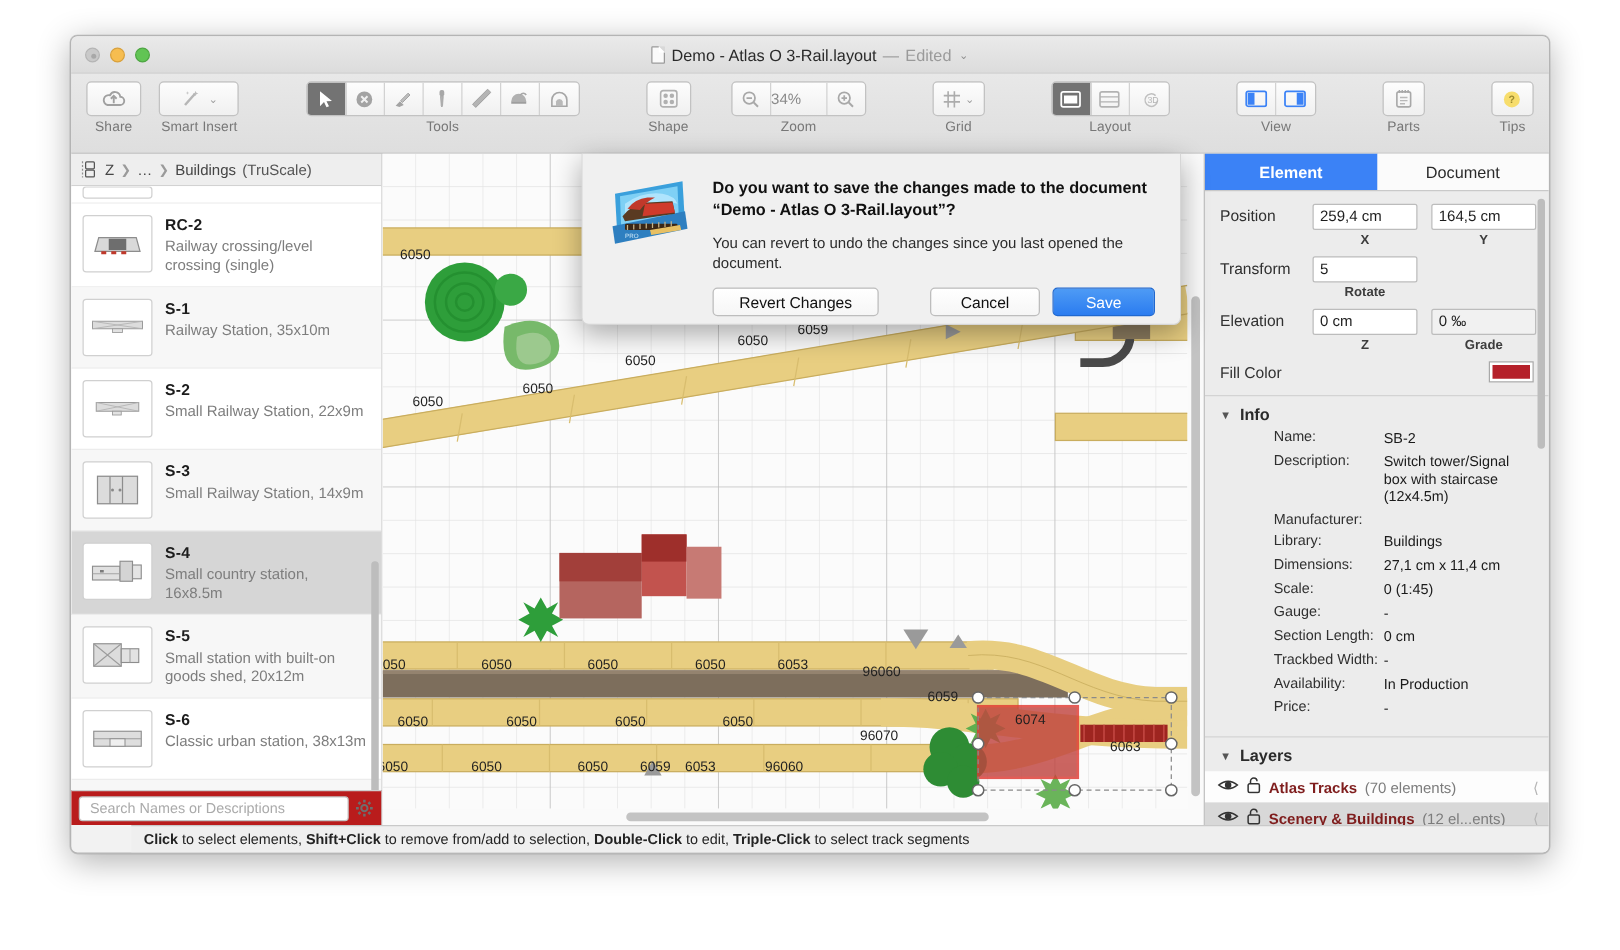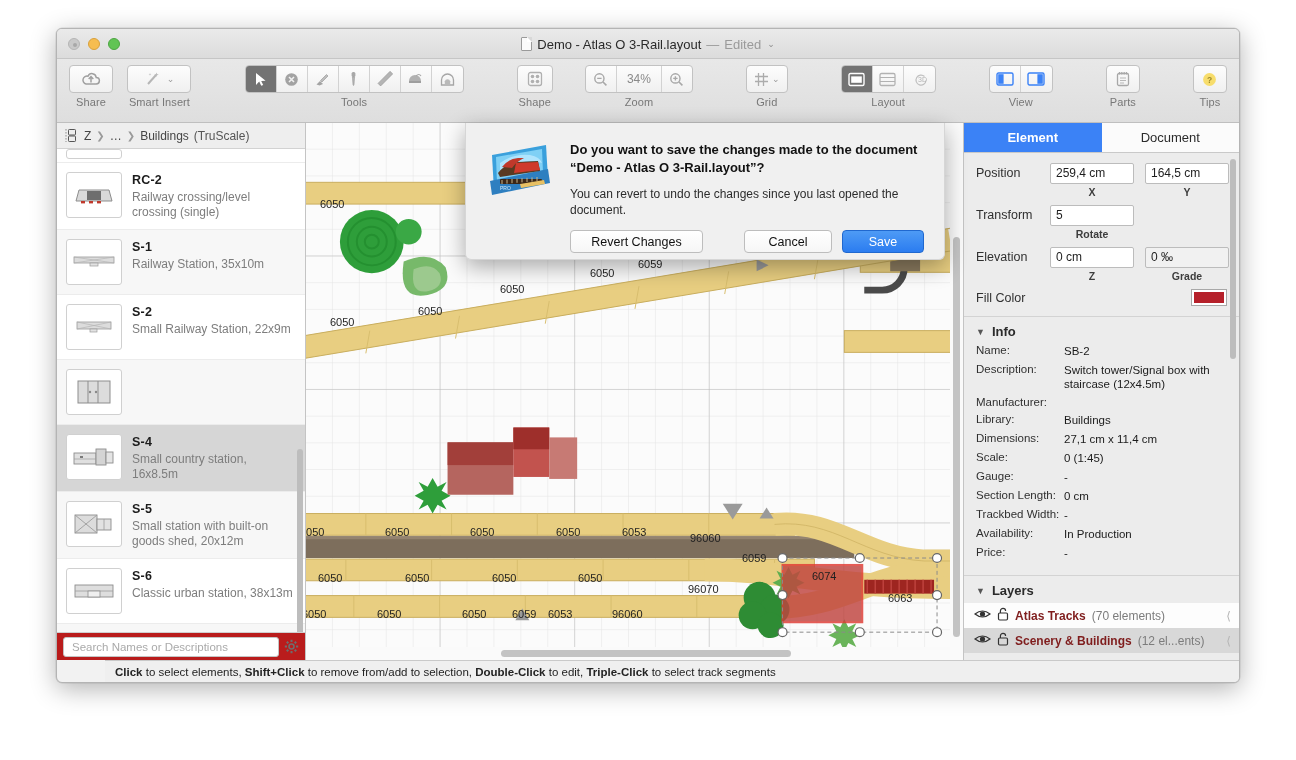--- a/index.html
+++ b/index.html
@@ -67,21 +67,21 @@
   }
   .seg { display: flex; border: 1px solid #c2c2c2; border-radius: 4px; overflow: hidden;
          background: linear-gradient(to bottom,#fdfdfd,#f0f0f0); height: 28px; }
   .seg > div { width: 31px; display: flex; align-items: center; justify-content: center;
                border-right: 1px solid #d2d2d2; color:#8f8f8f; height: 100%; }
   .seg > div:last-child { border-right: none; }
   .seg > div.on { background: #737373; color: #fff; }
   .zoomgrp { display:flex; align-items:center; border:1px solid #c2c2c2; border-radius:4px;
              overflow:hidden; background:linear-gradient(to bottom,#fdfdfd,#f0f0f0); height:28px;}
   .zoomgrp .zb { width: 30px; display:flex;align-items:center;justify-content:center;color:#9a9a9a;height:100%;}
-  .zoomgrp .zval { width: 46px; text-align:center; font-size:12px; color:#8a8a8a;
+  .zoomgrp .zval { width: 46px; text-align:left; font-size:12px; color:#8a8a8a;
                    border-left:1px solid #d2d2d2;border-right:1px solid #d2d2d2;line-height:26px;height:100%;}
   .gridbtn { display:flex;align-items:center;gap:3px;padding:0 7px; }
   .spacer-sm { width: 18px; } .spacer-md { width: 40px; } .spacer-lg { width: 66px; }
 
   
   .bodyrow { flex: 1 1 auto; display: flex; min-height: 0; }
 
   
   .sidebar { width: 249px; background: #f7f7f7; border-right: 1px solid #c4c4c4;
              display: flex; flex-direction: column; flex: 0 0 249px; min-height:0; }
@@ -136,21 +136,21 @@
             border-radius: 2px; font-size: 12px; color: #1d1d1d; padding: 0 5px; line-height:19px;}
   .nfield.dim { background:#f1f1f1; }
   .sublbl { font-size: 10.5px; font-weight: bold; color: #3d3d3d; margin-top: 2px; }
   .swatch-outer { width: 36px; height: 17px; border: 1px solid #a8a8a8; background:#fff;
                   padding: 2px; margin-left:auto; }
   .swatch-in { width: 100%; height: 100%; }
   .sec-head { display: flex; align-items: center; gap: 7px; padding: 7px 12px 5px 12px; }
   .disc { font-size: 9px; color: #555; }
   .sec-title { font-size: 13px; font-weight: bold; color: #2b2b2b; }
   .info-tbl { padding: 0 12px 10px 12px; }
-  .irow { display: flex; margin-bottom: 5px; font-size: 11.5px; }
+  .irow { display: flex; margin-bottom: 5px; font-size: 11.5px; margin-left: 43px; }
   .ikey { width: 88px; color: #303030; flex:0 0 88px;}
   .ival { color: #1b1b1b; line-height: 14px;}
   .layers-hd { border-top: 1px solid #d3d3d3; }
   .lrow { display: flex; align-items: center; gap: 6px; padding: 4px 8px 4px 10px; font-size: 12px; }
   .lrow.w { background: #fdfdfd; }
   .lrow.g { background: #d8d8d8; }
   .lname { font-weight: bold; color: #7f1d1d; }
   .lcount { color: #7c7c7c; }
   .insp-scroll { position:absolute; right:3px; top:36px; width:6px; height:200px;
                  background:#bdbdbd; border-radius:3px; }
@@ -474,20 +474,24 @@
         </div>
 
         <div class="prow alt">
           <div class="thumb">
             <svg width="40" height="30" viewBox="0 0 40 30">
               <rect x="4" y="4" width="32" height="22" fill="#dcdcdc" stroke="#8d8d8d" stroke-width="1"></rect>
               <path d="M14 4 V26 M24 4 V26" stroke="#8d8d8d" stroke-width="1"></path>
               <circle cx="16" cy="15" r="1.2" fill="#888"></circle>
                   <circle cx="22" cy="15" r="1.2" fill="#888"></circle>
             </svg>
+          </div>
+          <div class="pinfo">
+            <div class="pname">S-3</div>
+            <div class="pdesc">Small Railway Station, 14x9m</div>
           </div>
         </div>
 
         <div class="prow sel">
           <div class="thumb">
             <svg width="46" height="26" viewBox="0 0 46 26">
               <rect x="3" y="9" width="22" height="11" fill="#e0e0e0" stroke="#8d8d8d" stroke-width="0.9"></rect>
               <rect x="25" y="5" width="10" height="16" fill="#d4d4d4" stroke="#8d8d8d" stroke-width="0.9"></rect>
               <rect x="35" y="8" width="7" height="11" fill="#e4e4e4" stroke="#8d8d8d" stroke-width="0.9"></rect>
               <rect x="9" y="12" width="3" height="2" fill="#7a7a7a"></rect>

